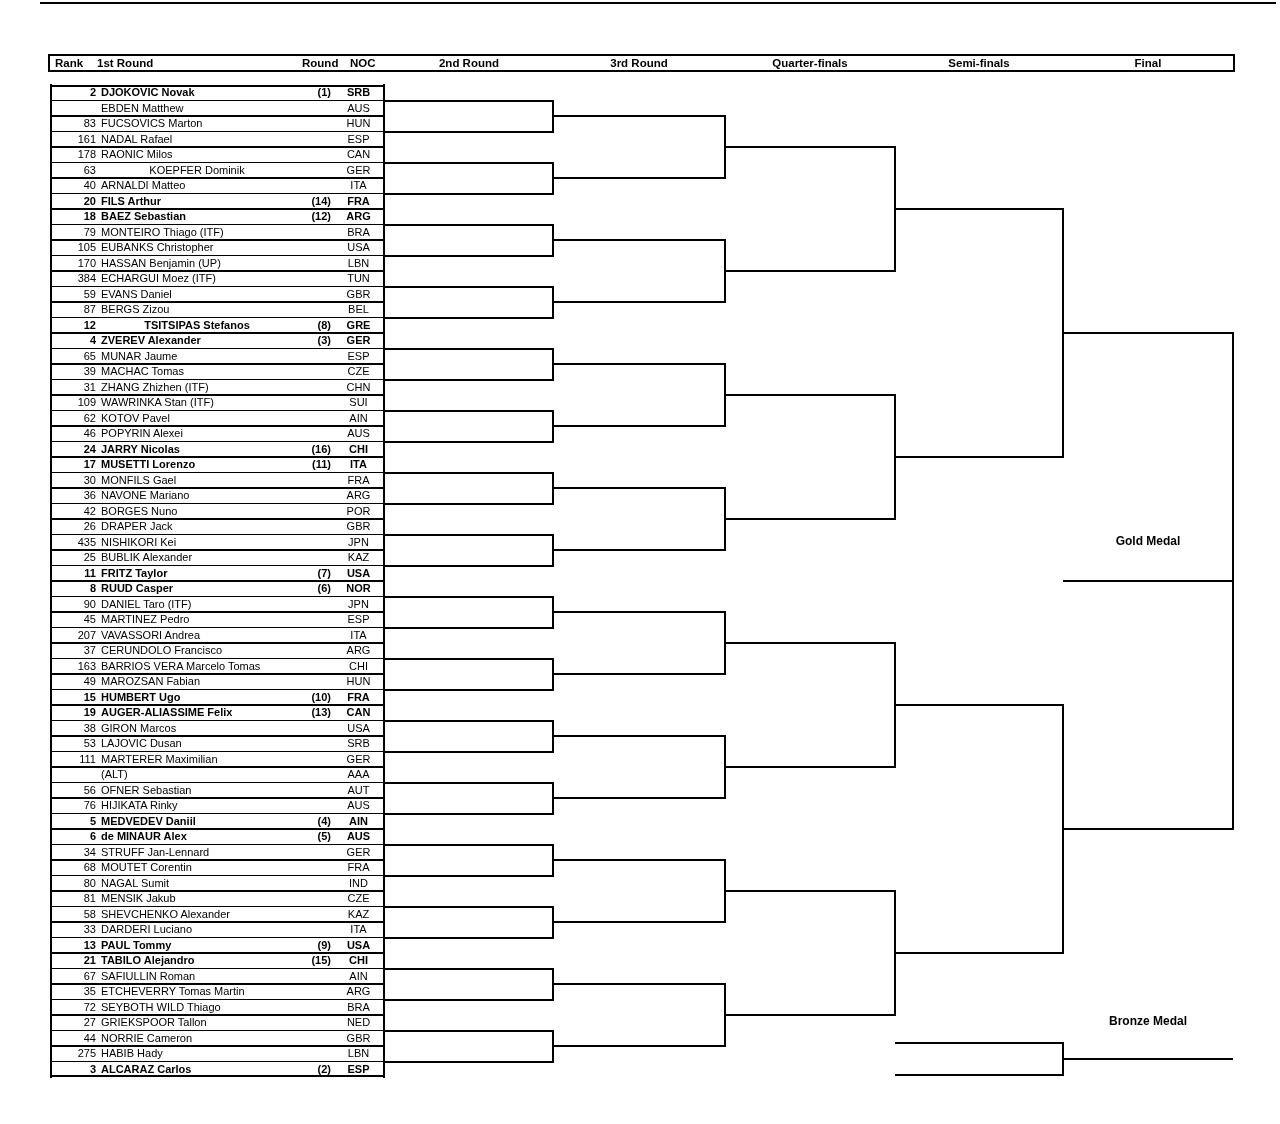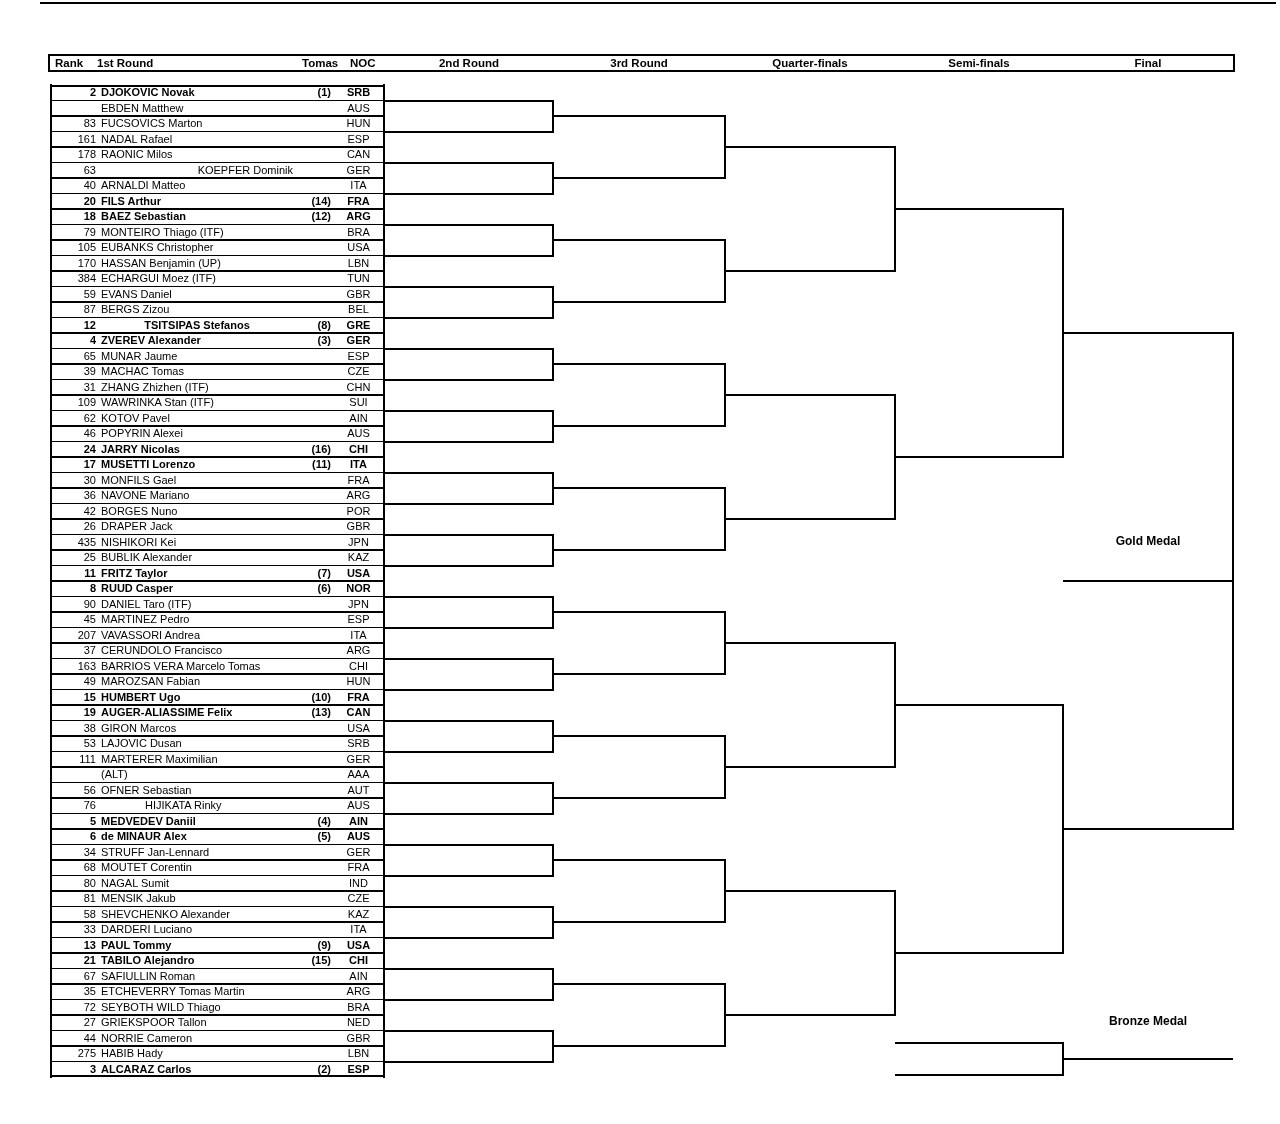--- a/index.html
+++ b/index.html
@@ -28,21 +28,21 @@
 <body>
 
 <div id="stage">
 
   <div class="hline" style="left:40px;top:2px;width:1236px;height:2px;"></div>
 
   <div class="abs" style="left:48px;top:54px;width:1187px;height:18px;border:2px solid #000;box-sizing:border-box;"></div>
 
   <span class="hdr-label" style="left:55px;">Rank</span>
   <span class="hdr-label" style="left:97px;">1st Round</span>
-  <span class="hdr-label" style="left:302px;">Tomas</span>
+  <span class="hdr-label" style="left:302px;">Round</span>
   <span class="hdr-label" style="left:350px;">NOC</span>
   <span class="hdr-label ctr" style="left:384px;width:170px;">2nd Round</span>
   <span class="hdr-label ctr" style="left:554px;width:170px;">3rd Round</span>
   <span class="hdr-label ctr" style="left:725px;width:170px;">Quarter-finals</span>
   <span class="hdr-label ctr" style="left:894px;width:170px;">Semi-finals</span>
   <span class="hdr-label ctr" style="left:1063px;width:170px;">Final</span>
 
   <div id="draw-table">
       <div style="left: 50px; top: 85px; width: 335px; height: 15.5px; position: absolute;">
         <div class="row-cell bold" style="left: 2px; width: 44px; top: 0px; height: 15.5px; line-height: 15.5px; text-align: right;">2</div>
@@ -69,21 +69,21 @@
         <div class="row-cell" style="left: 284px; width: 49px; top: 0px; height: 15.5px; line-height: 15.5px; text-align: center;">ESP</div>
       </div>
       <div style="left: 50px; top: 147px; width: 335px; height: 15.5px; position: absolute;">
         <div class="row-cell" style="left: 2px; width: 44px; top: 0px; height: 15.5px; line-height: 15.5px; text-align: right;">178</div>
         <div class="row-cell" style="left: 51px; width: 192px; top: 0px; height: 15.5px; line-height: 15.5px; text-align: left;">RAONIC Milos</div>
         <div class="row-cell" style="left: 243px; width: 38px; top: 0px; height: 15.5px; line-height: 15.5px; text-align: right;"></div>
         <div class="row-cell" style="left: 284px; width: 49px; top: 0px; height: 15.5px; line-height: 15.5px; text-align: center;">CAN</div>
       </div>
       <div style="left: 50px; top: 162.5px; width: 335px; height: 15.5px; position: absolute;">
         <div class="row-cell" style="left: 2px; width: 44px; top: 0px; height: 15.5px; line-height: 15.5px; text-align: right;">63</div>
-        <div class="row-cell" style="left: 51px; width: 192px; top: 0px; height: 19px; line-height: 15.5px; text-align: right;">KOEPFER Dominik</div>
+        <div class="row-cell" style="left: 51px; width: 192px; top: 0px; height: 19px; line-height: 15.5px; text-align: center;">KOEPFER Dominik</div>
         <div class="row-cell" style="left: 243px; width: 38px; top: 0px; height: 15.5px; line-height: 15.5px; text-align: right;"></div>
         <div class="row-cell" style="left: 284px; width: 49px; top: 0px; height: 15.5px; line-height: 15.5px; text-align: center;">GER</div>
       </div>
       <div style="left: 50px; top: 178px; width: 335px; height: 15.5px; position: absolute;">
         <div class="row-cell" style="left: 2px; width: 44px; top: 0px; height: 15.5px; line-height: 15.5px; text-align: right;">40</div>
         <div class="row-cell" style="left: 51px; width: 192px; top: 0px; height: 15.5px; line-height: 15.5px; text-align: left;">ARNALDI Matteo</div>
         <div class="row-cell" style="left: 243px; width: 38px; top: 0px; height: 15.5px; line-height: 15.5px; text-align: right;"></div>
         <div class="row-cell" style="left: 284px; width: 49px; top: 0px; height: 15.5px; line-height: 15.5px; text-align: center;">ITA</div>
       </div>
       <div style="left: 50px; top: 193.5px; width: 335px; height: 15.5px; position: absolute;">
@@ -315,21 +315,21 @@
         <div class="row-cell" style="left: 284px; width: 49px; top: 0px; height: 15.5px; line-height: 15.5px; text-align: center;">AAA</div>
       </div>
       <div style="left: 50px; top: 782.5px; width: 335px; height: 15.5px; position: absolute;">
         <div class="row-cell" style="left: 2px; width: 44px; top: 0px; height: 15.5px; line-height: 15.5px; text-align: right;">56</div>
         <div class="row-cell" style="left: 51px; width: 192px; top: 0px; height: 15.5px; line-height: 15.5px; text-align: left;">OFNER Sebastian</div>
         <div class="row-cell" style="left: 243px; width: 38px; top: 0px; height: 15.5px; line-height: 15.5px; text-align: right;"></div>
         <div class="row-cell" style="left: 284px; width: 49px; top: 0px; height: 15.5px; line-height: 15.5px; text-align: center;">AUT</div>
       </div>
       <div style="left: 50px; top: 798px; width: 335px; height: 15.5px; position: absolute;">
         <div class="row-cell" style="left: 2px; width: 44px; top: 0px; height: 15.5px; line-height: 15.5px; text-align: right;">76</div>
-        <div class="row-cell" style="left: 51px; width: 192px; top: 0px; height: 15.5px; line-height: 15.5px; text-align: left; margin-left: 44px;">HIJIKATA Rinky</div>
+        <div class="row-cell" style="left: 51px; width: 192px; top: 0px; height: 15.5px; line-height: 15.5px; text-align: left;">HIJIKATA Rinky</div>
         <div class="row-cell" style="left: 243px; width: 38px; top: 0px; height: 15.5px; line-height: 15.5px; text-align: right;"></div>
         <div class="row-cell" style="left: 284px; width: 49px; top: 0px; height: 15.5px; line-height: 15.5px; text-align: center;">AUS</div>
       </div>
       <div style="left: 50px; top: 813.5px; width: 335px; height: 15.5px; position: absolute;">
         <div class="row-cell bold" style="left: 2px; width: 44px; top: 0px; height: 15.5px; line-height: 15.5px; text-align: right;">5</div>
         <div class="row-cell bold" style="left: 51px; width: 192px; top: 0px; height: 15.5px; line-height: 15.5px; text-align: left;">MEDVEDEV Daniil</div>
         <div class="row-cell bold" style="left: 243px; width: 38px; top: 0px; height: 15.5px; line-height: 15.5px; text-align: right;">(4)</div>
         <div class="row-cell bold" style="left: 284px; width: 49px; top: 0px; height: 15.5px; line-height: 15.5px; text-align: center;">AIN</div>
       </div>
       <div style="left: 50px; top: 829px; width: 335px; height: 15.5px; position: absolute;">

